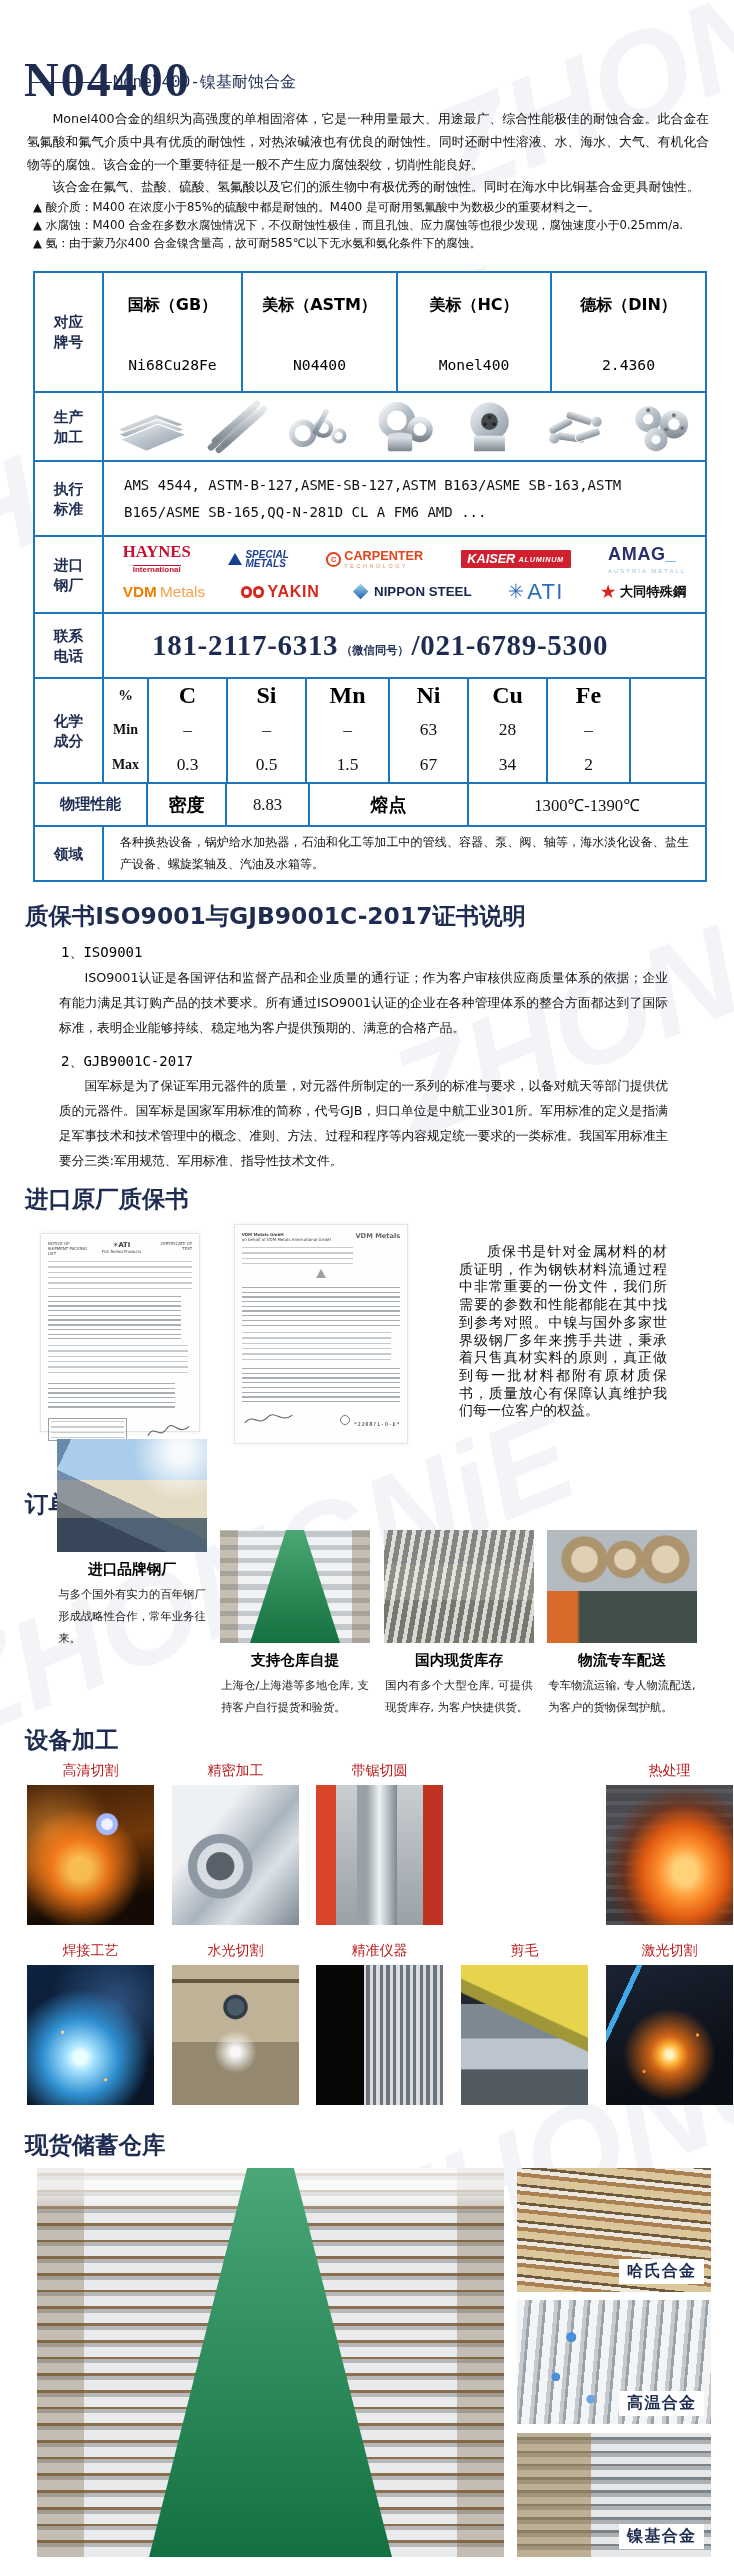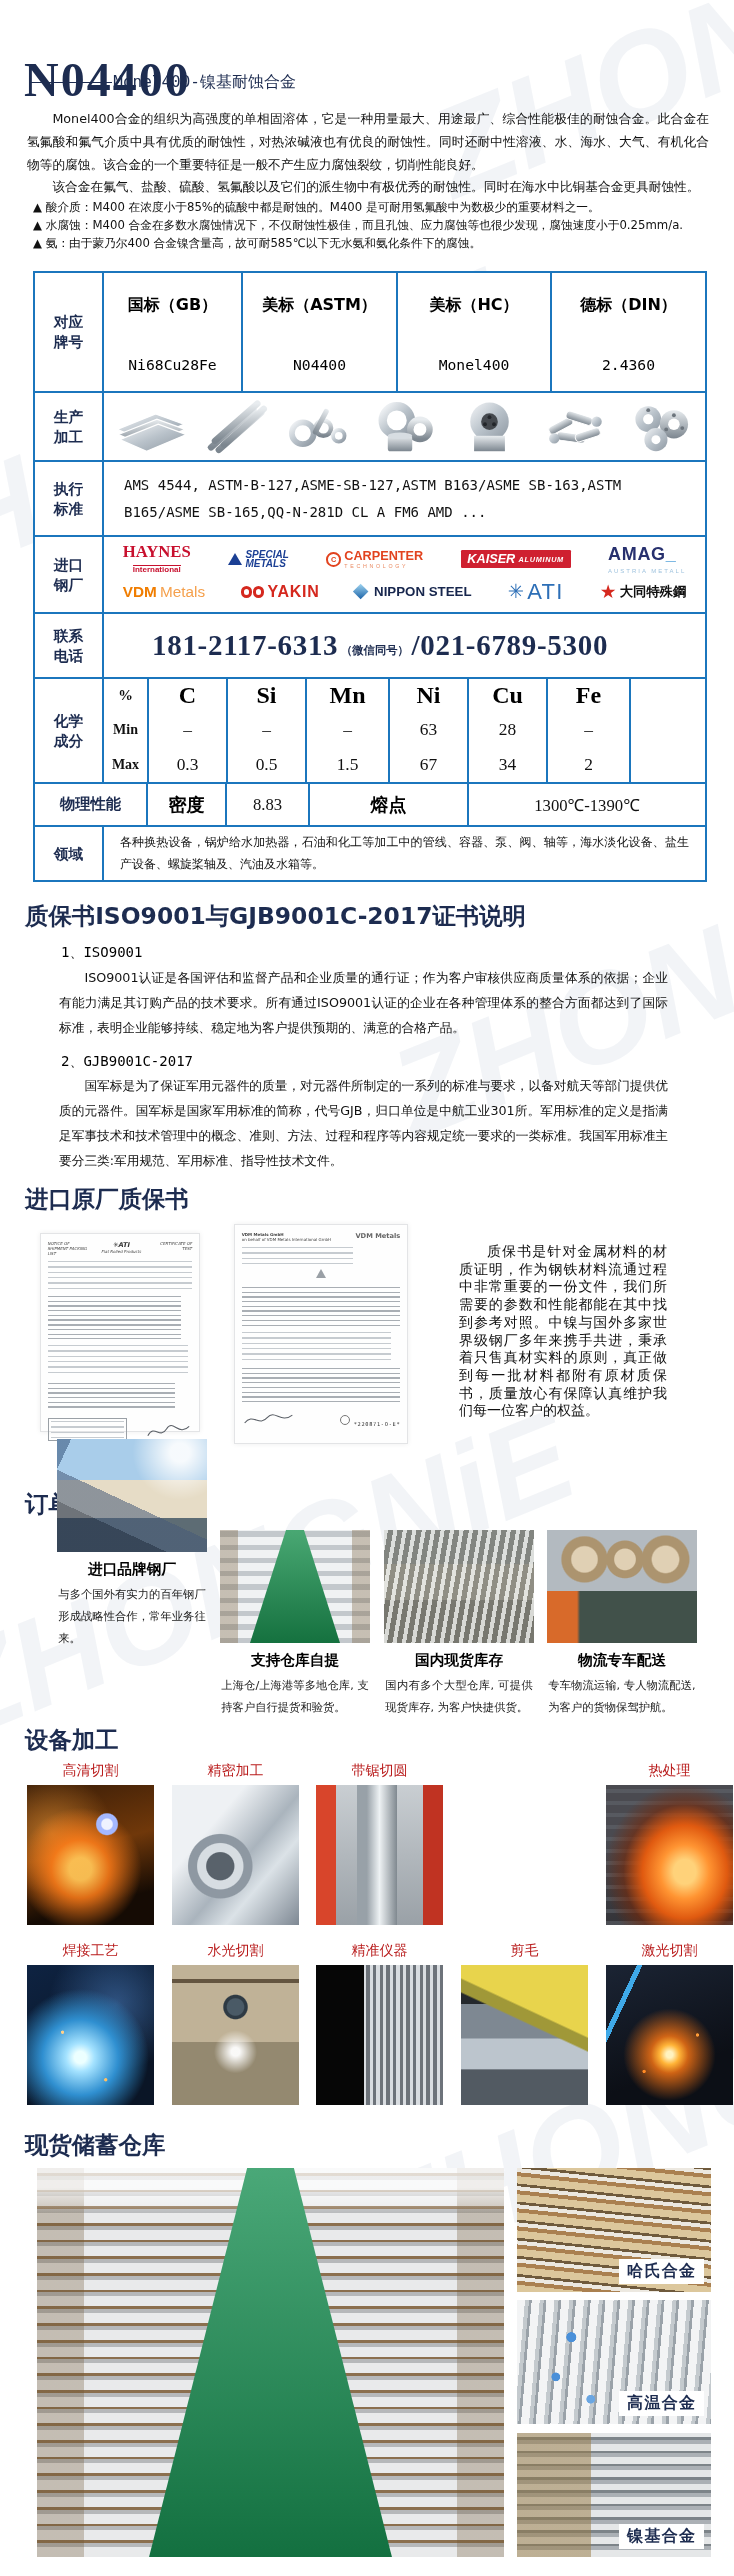--- a/index.html
+++ b/index.html
@@ -482,21 +482,21 @@
   </div>
 
   <h2 class="sec-h" style="top:900px">质保书ISO9001与GJB9001C-2017证书说明</h2>
   <div class="cert-title" style="top:944px">1、ISO9001</div>
   <p class="cert-p" style="top:965px">ISO9001认证是各国评估和监督产品和企业质量的通行证；作为客户审核供应商质量体系的依据；企业有能力满足其订购产品的技术要求。所有通过ISO9001认证的企业在各种管理体系的整合方面都达到了国际标准，表明企业能够持续、稳定地为客户提供预期的、满意的合格产品。</p>
   <div class="cert-title" style="top:1053px">2、GJB9001C-2017</div>
   <p class="cert-p" style="top:1073px">国军标是为了保证军用元器件的质量，对元器件所制定的一系列的标准与要求，以备对航天等部门提供优质的元器件。国军标是国家军用标准的简称，代号GJB，归口单位是中航工业301所。军用标准的定义是指满足军事技术和技术管理中的概念、准则、方法、过程和程序等内容规定统一要求的一类标准。我国军用标准主要分三类:军用规范、军用标准、指导性技术文件。</p>
 
   <h2 class="sec-h" style="top:1183px">进口原厂质保书</h2>
 
-  <div class="doc" style="left:40px;top:1233px;width:160px;height:199px;font-style:italic;">
+  <div class="doc" style="left:40px;top:1233px;width:160px;height:199px;">
     <div class="dhead">
       <span style="width:40px">NOTICE OF SHIPMENT PACKING LIST</span>
       <span style="text-align:center">
         <span class="brand">✳<span>ATI</span></span><br>
         <span>Flat Rolled Products</span>
       </span>
       <span style="width:37px;text-align:right">CERTIFICATE OF TEST</span>
     </div>
     <div class="tblock" style="height:28px;margin-top:5.3px"></div>
     <div class="tblock dark" style="height:43px;margin-top:6.7px;width:92%"></div>

